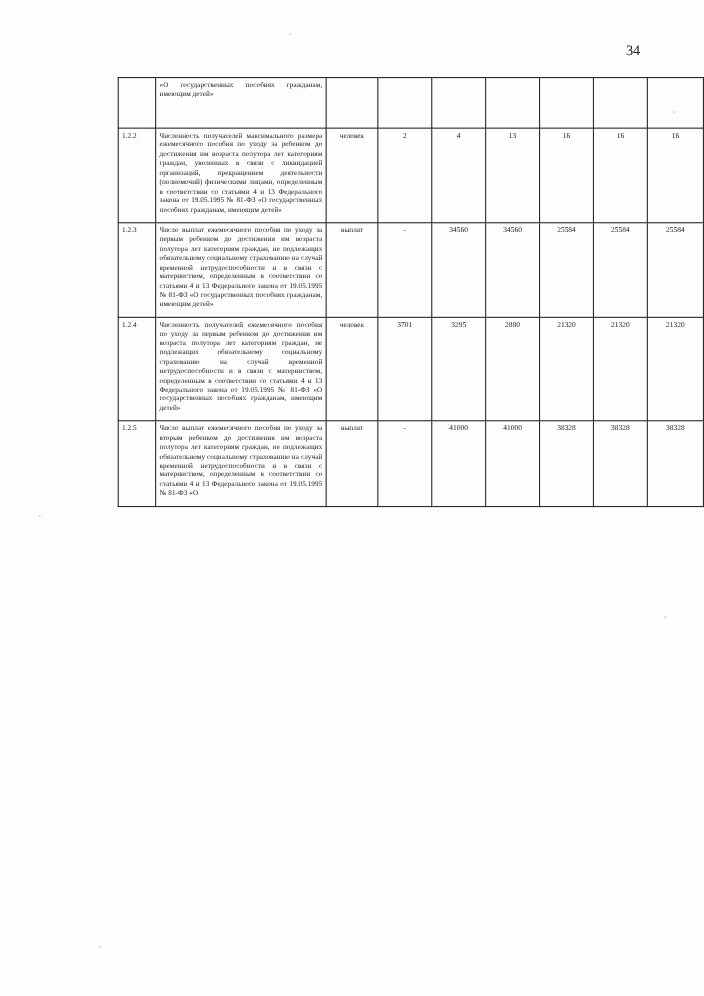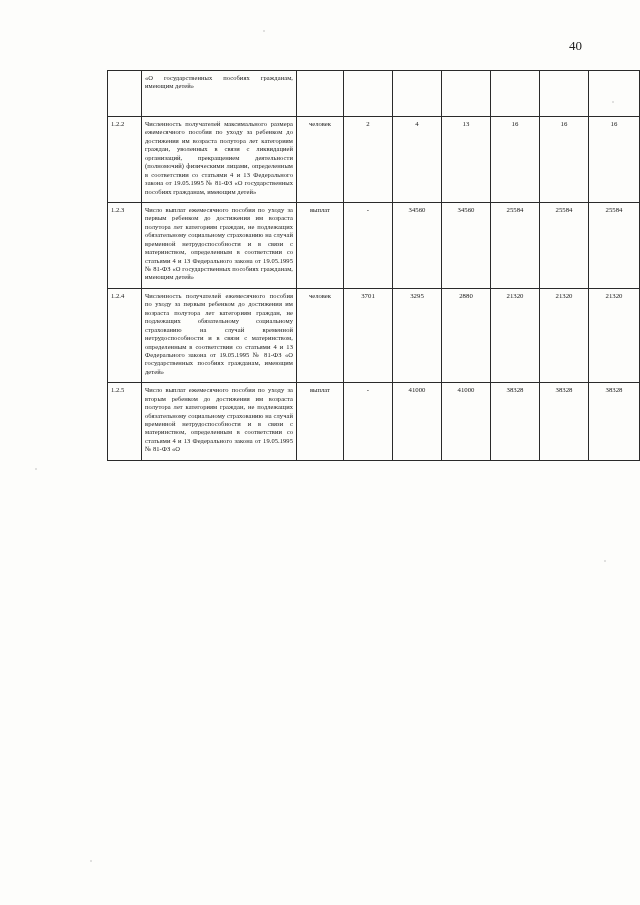--- a/index.html
+++ b/index.html
@@ -85,21 +85,21 @@
     text-align: center;
     font-size: 6.8px;
   }
   .tall-1 { height: 36px; }
 </style>
 </head>
 <body>
 
 <div class="page">
 
-  <div class="page-number">40</div>
+  <div class="page-number">34</div>
 
   <div class="speck" style="left:263px; top:30px;"></div>
   <div class="speck" style="left:612px; top:101px;"></div>
   <div class="speck" style="left:35px; top:468px;"></div>
   <div class="speck" style="left:604px; top:560px;"></div>
   <div class="speck" style="left:90px; top:860px;"></div>
 
   <div class="table-wrap">
     <table class="doc">
       <tbody>

